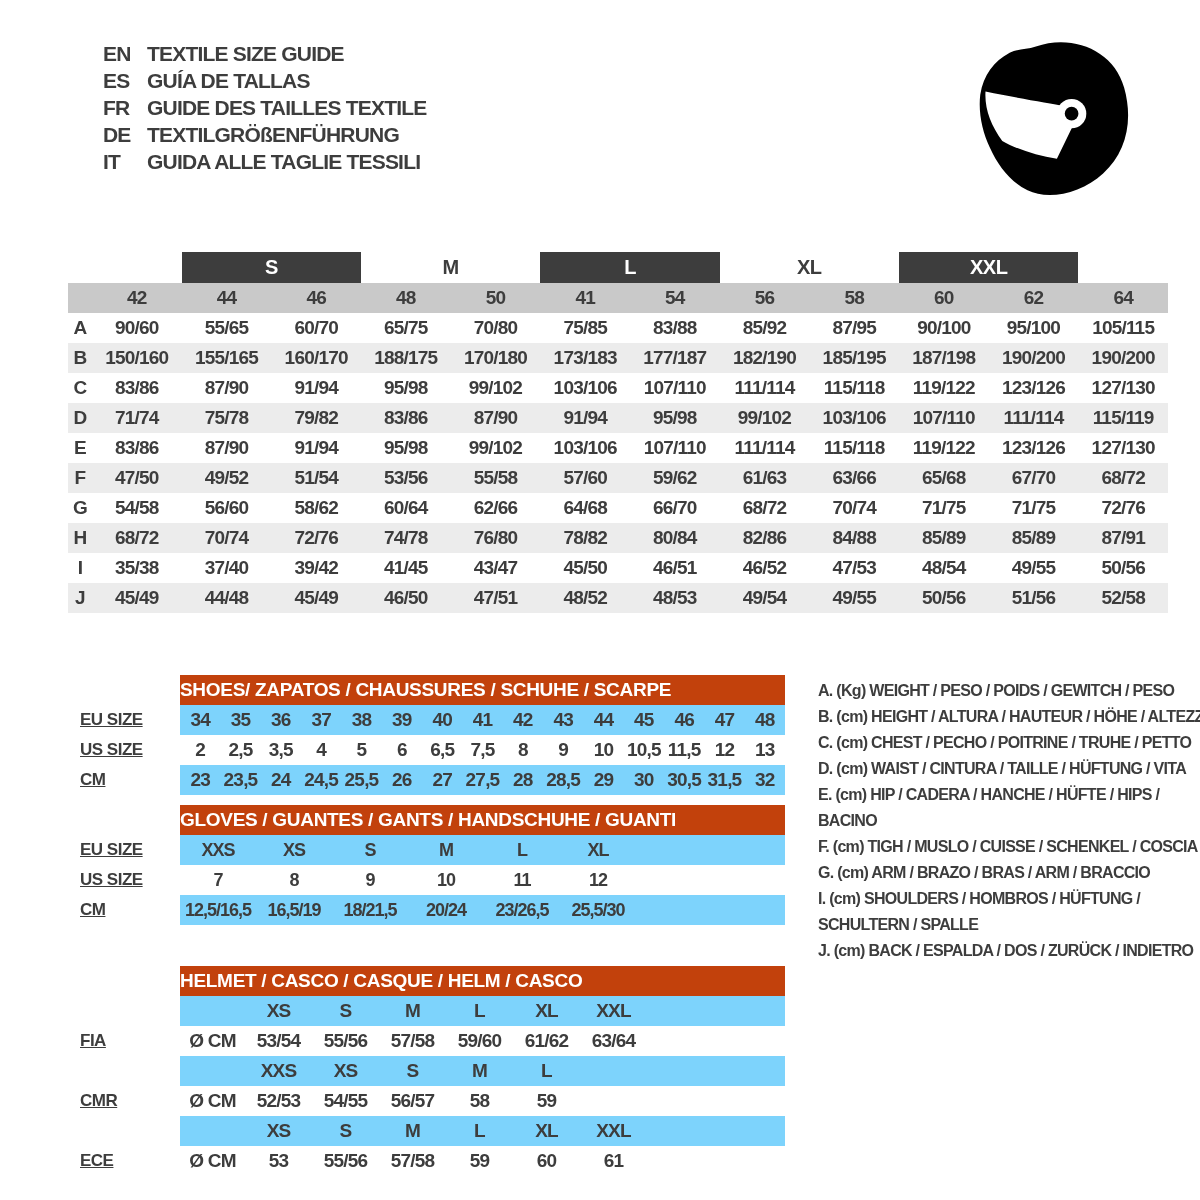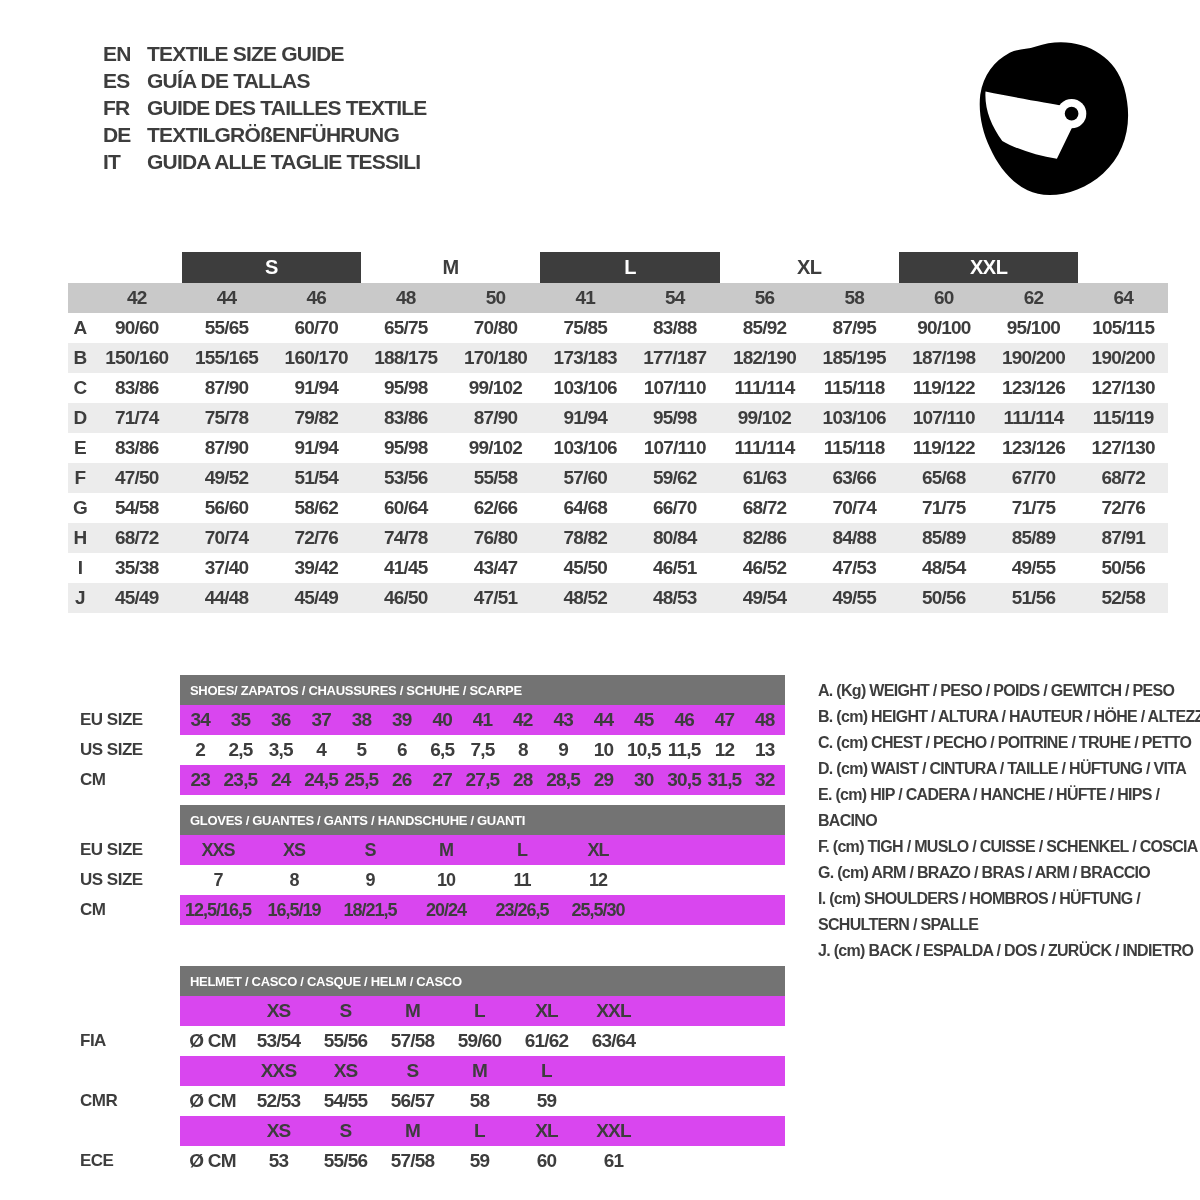--- a/index.html
+++ b/index.html
@@ -21,24 +21,24 @@
   .row30{height:30px;}
   .sizebar-row{height:31px;}
   .size-bar{background:#3d3d3d;color:#fff;font-size:20px;display:flex;align-items:center;justify-content:center;}
   .size-plain{color:#3d3d3d;font-size:20px;display:flex;align-items:center;justify-content:center;}
   .num-band{background:#c9c9c9;}
   .stripe{background:#ececec;}
   .cell{display:flex;align-items:center;justify-content:center;font-size:19px;letter-spacing:-0.8px;white-space:nowrap;}
   
   .lower{position:absolute;left:68px;width:717px;}
   .lrow{display:grid;grid-template-columns:112px 605px;height:30px;}
-  .llabel{display:flex;align-items:center;padding-left:12px;font-size:17px;letter-spacing:-0.5px;}
+  .llabel{display:flex;align-items:center;padding-left:12px;font-size:17px;letter-spacing:-0.5px;text-decoration:underline;}
   .band{display:grid;align-items:stretch;height:30px;}
-  .band.dark{background:#737373;color:#fff;display:flex;align-items:center;padding-left:10px;font-size:13px;letter-spacing:-0.3px;}
-  .band.gray{background:#d946ef;}
+  .band.dark{background:#c2410c;color:#fff;display:flex;align-items:center;padding-left:0;font-size:19px;letter-spacing:-0.3px;}
+  .band.gray{background:#7dd3fc;}
   .shoes-grid{grid-template-columns:repeat(15,1fr);}
   .gloves-grid{grid-template-columns:repeat(6,76px) 1fr;}
   .gloves-grid .cell{font-size:18px;letter-spacing:-1px;}
   .helm-grid{grid-template-columns:65px repeat(6,67px) 1fr;}
   #shoes-table{top:675px;}
   #gloves-table{top:805px;}
   #helmet-table{top:966px;}
   
   #legend{position:absolute;left:790px;top:678px;width:400px;font-size:16px;line-height:26px;letter-spacing:-0.7px;margin-left:28px;}
 </style>

